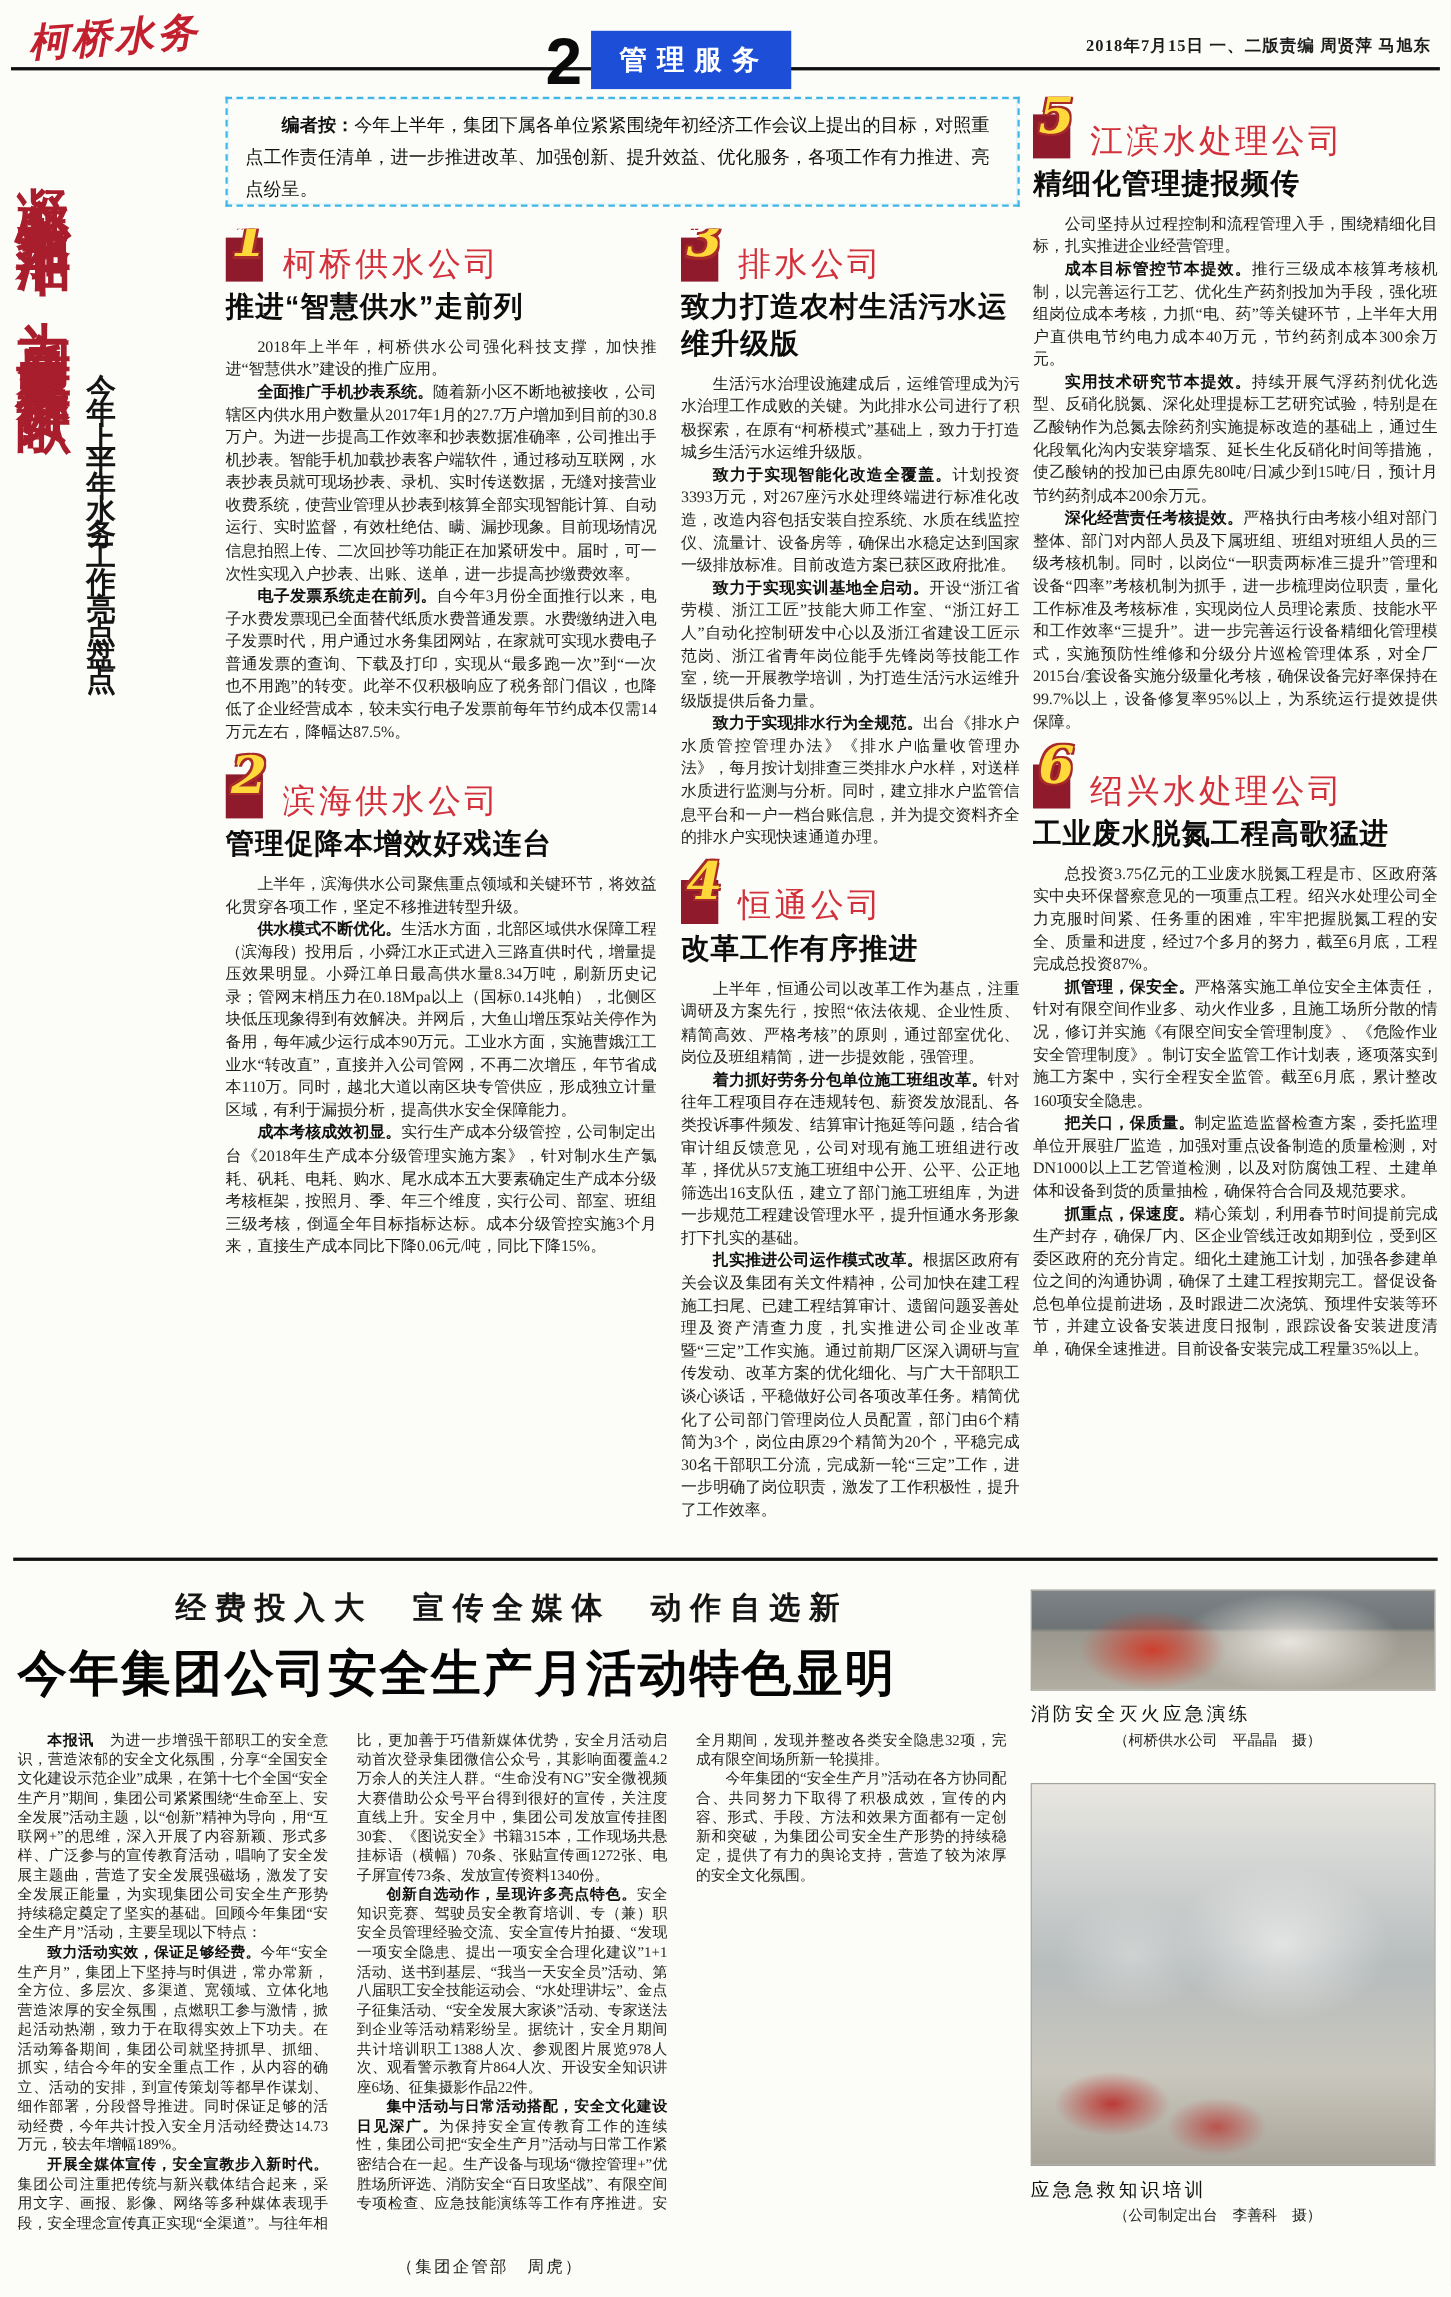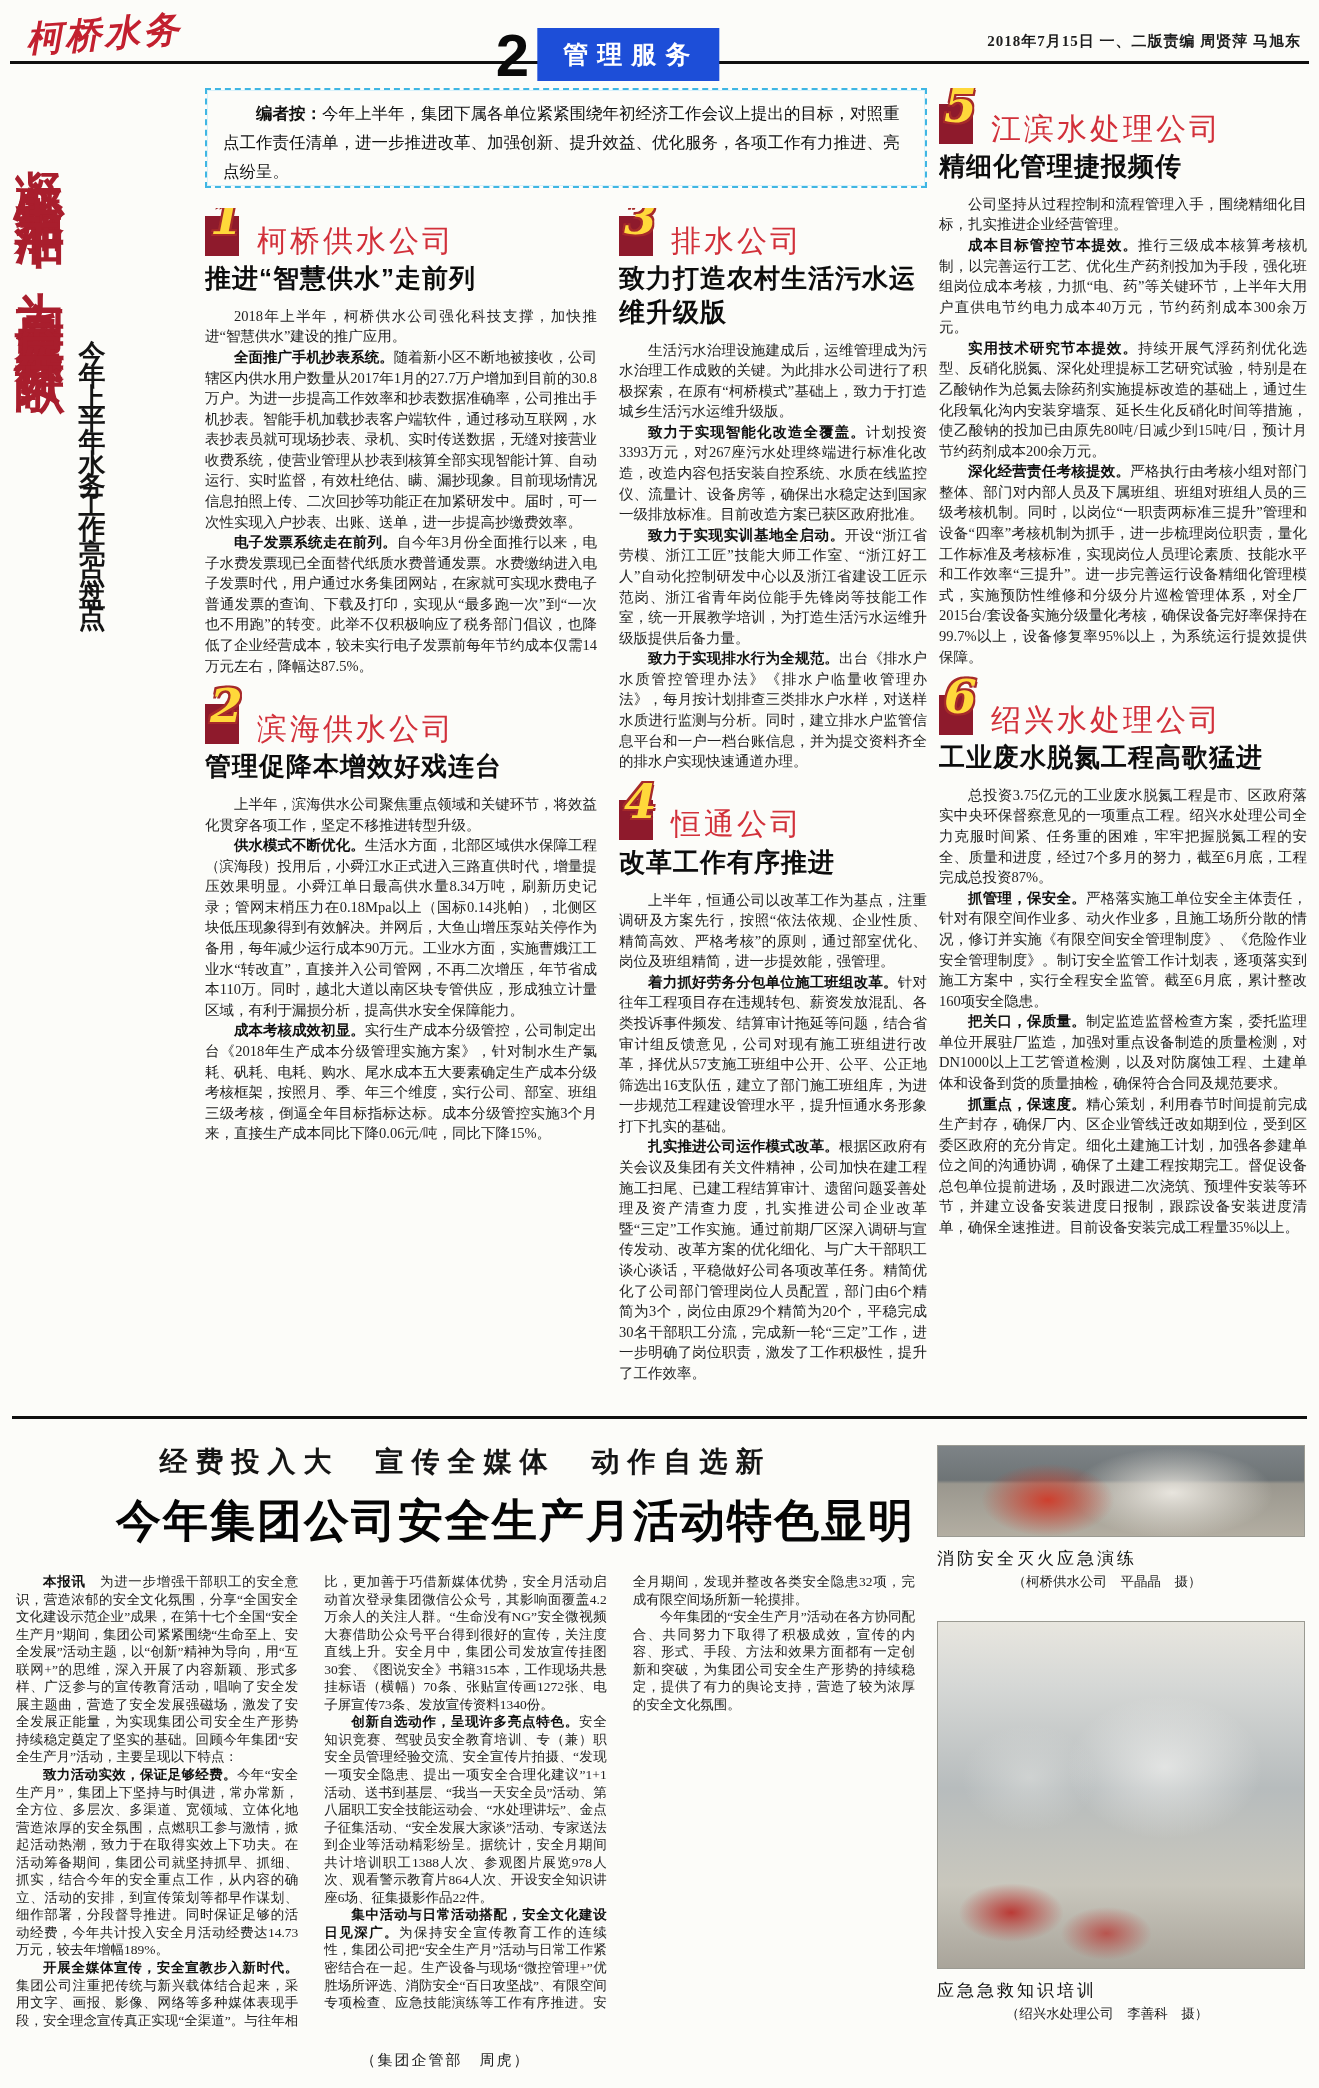--- a/index.html
+++ b/index.html
@@ -42,21 +42,21 @@
   .company{font-size:30px;color:#d2303a;letter-spacing:3px;line-height:1.05;}
   .art-title{font-family:"Liberation Sans",sans-serif;font-weight:900;font-size:26px;letter-spacing:1px;
        margin:6px 0 10px;line-height:1.3;color:#0c0c0c;}
   .art-body p{margin:0;text-indent:2em;font-size:14.5px;line-height:1.42;text-align:justify;color:#222;}
   .lead{font-family:"Liberation Sans",sans-serif;font-weight:700;color:#111;}
   
   .divider{height:3px;background:#101010;margin:0 12px;}
   .bottom-wrap{display:flex;gap:22px;padding:10px 14px 0 16px;height:660px;box-sizing:border-box;}
   .bottom-main{flex:1;min-width:0;}
   .kicker{text-align:center;font-size:28px;font-weight:600;letter-spacing:8px;margin-top:14px;color:#151515;}
-  .big-headline{text-align:right;font-family:"Liberation Sans",sans-serif;font-weight:900;font-size:45px;
+  .big-headline{text-align:left;font-family:"Liberation Sans",sans-serif;font-weight:900;font-size:45px;
        letter-spacing:2px;margin:10px 0 22px;color:#050505;}
   .bottom-body{column-count:3;column-gap:26px;column-fill:auto;height:470px;overflow:hidden;
        font-size:13.5px;line-height:1.3;text-align:justify;color:#222;}
   .bottom-body p{margin:0;text-indent:2em;}
   .byline{text-align:center;font-size:15px;margin:8px 40px 0 0;letter-spacing:2px;}
   
   .photo-col{width:368px;flex:none;padding-top:16px;}
   figure{margin:0;}
   .photo{width:100%;border:1px solid #9a9a92;box-sizing:border-box;}
   .photo1{height:92px;background:
@@ -218,18 +218,18 @@
         <div class="photo photo1" role="img"></div>
         <figcaption>
           <div class="cap">消防安全灭火应急演练</div>
           <div class="credit">（柯桥供水公司　平晶晶　摄）</div>
         </figcaption>
       </figure>
       <figure>
         <div class="photo photo2" role="img"></div>
         <figcaption>
           <div class="cap">应急急救知识培训</div>
-          <div class="credit">（绍兴水处理公司　李善科　摄）</div>
+          <div class="credit">（公司制定出台　李善科　摄）</div>
         </figcaption>
       </figure>
     </aside>
   </div>
 </div>
 
 </body></html>

